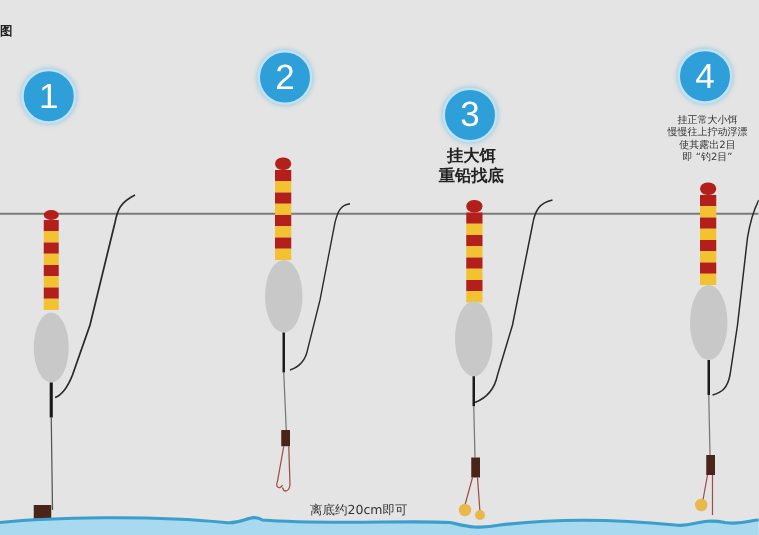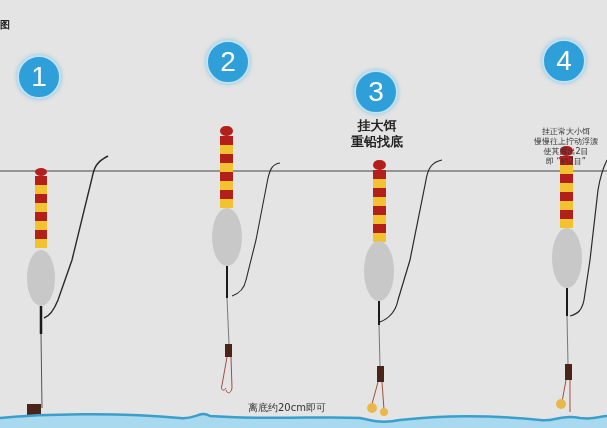--- a/index.html
+++ b/index.html
@@ -131,21 +131,21 @@
 
   <div class="step-badge" style="left:17px; top:55px;">1</div>
   <div class="step-badge" style="left:206px; top:40px;">2</div>
   <div class="step-badge" style="left:354px; top:70px;">3</div>
   <div class="step-badge" style="left:542px; top:39px;">4</div>
 
   <div class="step-text big" style="left:377px; top:118px;">
     <div>挂大饵</div>
     <div>重铅找底</div>
   </div>
-  <div class="step-text" style="left:566px; top:91px;margin-top:36px;">
+  <div class="step-text" style="left:566px; top:91px;">
     <div>挂正常大小饵</div>
     <div>慢慢往上拧动浮漂</div>
     <div>使其露出2目</div>
     <div>即 “钓2目”</div>
   </div>
 
   <div class="bottom-note">离底约20cm即可</div>
 </div>
 
 </body></html>

